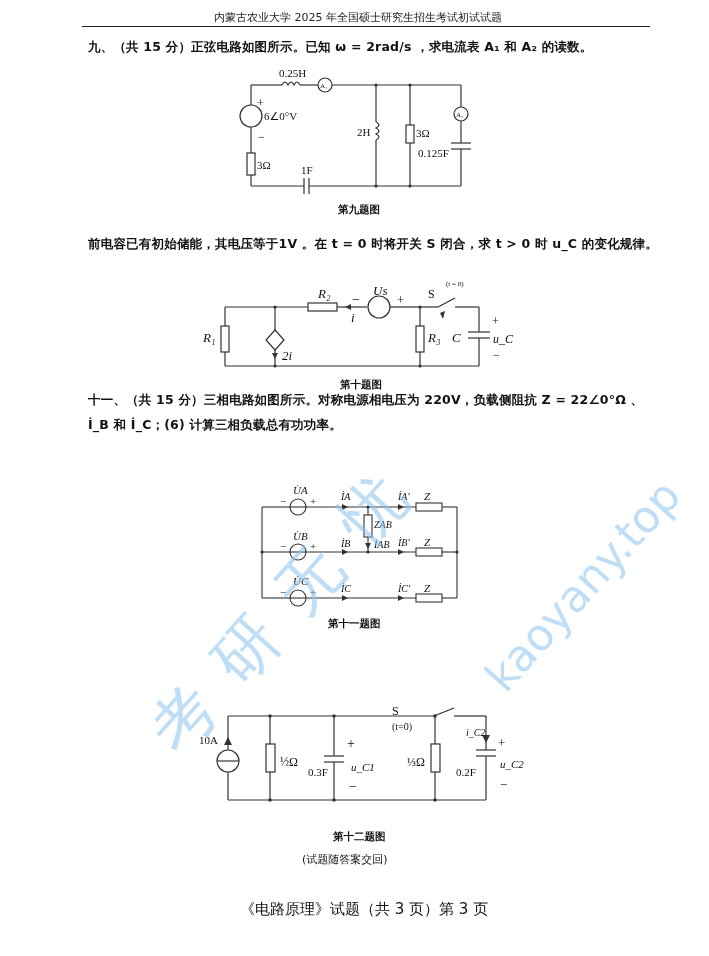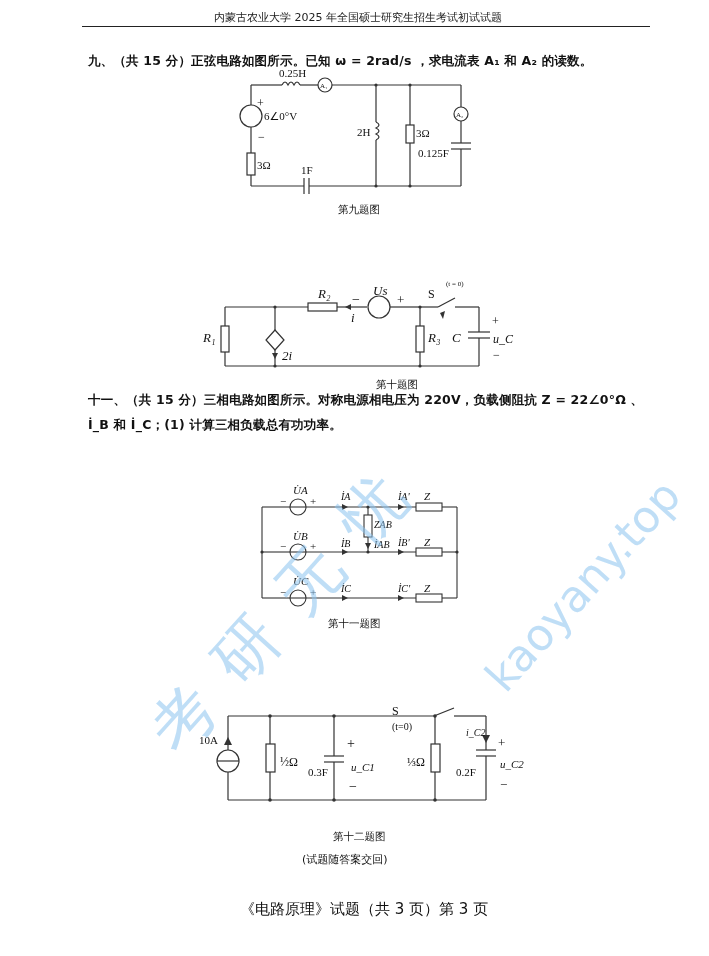--- a/index.html
+++ b/index.html
@@ -1,33 +1,33 @@
 <!DOCTYPE html>
 <html><head>
 <meta charset="utf-8">
 <style>
   html,body{margin:0;padding:0;background:#fff;}
   body{width:709px;height:956px;position:relative;overflow:hidden;font-family:"DejaVu Serif","Liberation Serif",serif;color:#111;}
   .header{position:absolute;left:214px;top:10px;width:288px;font-size:11px;text-align:right;color:#222;font-family:"DejaVu Sans",sans-serif;}
   .header-rule{position:absolute;left:82px;top:26px;width:568px;height:0;border-top:1.5px solid #222;}
   .q{position:absolute;left:88px;font-size:12.5px;font-weight:bold;line-height:25px;font-family:"DejaVu Sans",sans-serif;letter-spacing:0.2px;}
-  .cap{position:absolute;font-size:10.5px;font-weight:normal;font-family:"DejaVu Sans",sans-serif;}
+  .cap{position:absolute;font-size:10.5px;font-weight:bold;font-family:"DejaVu Sans",sans-serif;}
   .note{position:absolute;font-size:11px;font-family:"DejaVu Sans",sans-serif;text-align:center;}
   .footer{position:absolute;left:240px;top:900px;font-size:15px;font-family:"DejaVu Sans",sans-serif;}
   svg{position:absolute;overflow:visible;}
   svg text{font-family:"Liberation Serif",serif;fill:#111;}
   .wm{position:absolute;font-family:"DejaVu Sans",sans-serif;color:#8cc4f0;opacity:0.55;pointer-events:none;}
 </style>
 </head>
 <body>
 
 <div class="header">内蒙古农业大学 2025 年全国硕士研究生招生考试初试试题</div>
 <div class="header-rule"></div>
 
-<div class="q" style="top:48px;text-align:center;">
+<div class="q" style="top:34px;text-align:center;">
   <span>九、</span><span>（共 15 分）</span><span>正弦电路如图所示。已知 ω = 2rad/s ，求电流表 A₁ 和 A₂ 的读数。</span>
 </div>
 
 <svg style="left:0;top:0;" width="709" height="956">
   <g stroke="#333" stroke-width="1.2" fill="none">
 
     <line x1="251" y1="85" x2="282" y2="85"></line>
     <path d="M282 85 q3 -6 6 0 q3 -6 6 0 q3 -6 6 0"></path>
     <line x1="300" y1="85" x2="318" y2="85"></line>
     <circle cx="325" cy="85" r="7"></circle>
@@ -73,20 +73,21 @@
   <text x="258" y="141" font-size="12">−</text>
   <text x="257" y="169" font-size="11">3Ω</text>
   <text x="301" y="174" font-size="11">1F</text>
   <text x="357" y="136" font-size="11">2H</text>
   <text x="416" y="137" font-size="11">3Ω</text>
   <text x="418" y="157" font-size="11">0.125F</text>
 </svg>
 <div class="cap" style="left:338px;top:203px;">第九题图</div>
 
 <div class="q" style="top:231px;">
+  <div>前电容已有初始储能，其电压等于1V 。在 t = 0 时将开关 S 闭合，求 t &gt; 0 时 u_C 的变化规律。</div>
 </div>
 
 <svg style="left:0;top:0;" width="709" height="956">
   <g stroke="#333" stroke-width="1.2" fill="none">
     <line x1="225" y1="307" x2="308" y2="307"></line>
     <rect x="308" y="303" width="29" height="8"></rect>
     <line x1="337" y1="307" x2="367" y2="307"></line>
     <circle cx="379" cy="307" r="11"></circle>
     <line x1="390" y1="307" x2="420" y2="307"></line>
     <line x1="420" y1="307" x2="438" y2="307"></line>
@@ -124,25 +125,25 @@
   <text x="428" y="298" font-size="12">S</text>
   <text x="446" y="286" font-size="7">(t = 0)</text>
   <text x="203" y="342" font-size="13" font-style="italic">R₁</text>
   <text x="282" y="360" font-size="13" font-style="italic">2i</text>
   <text x="428" y="342" font-size="13" font-style="italic">R₃</text>
   <text x="452" y="342" font-size="13" font-style="italic">C</text>
   <text x="492" y="325" font-size="12">+</text>
   <text x="493" y="343" font-size="12" font-style="italic">u_C</text>
   <text x="493" y="359" font-size="12">−</text>
 </svg>
-<div class="cap" style="left:340px;top:378px;margin-left:36px;">第十题图</div>
+<div class="cap" style="left:340px;top:378px;">第十题图</div>
 
 <div class="q" style="top:387px;">
   <div><span>十一、</span><span>（共 15 分）</span><span>三相电路如图所示。对称电源相电压为 220V，负载侧阻抗 Z = 22∠0°Ω 、</span></div>
-  <div>İ_B 和 İ_C；(1) 计算三相负载总有功功率。</div>
+  <div>İ_B 和 İ_C；(6) 计算三相负载总有功功率。</div>
 </div>
 
 <svg style="left:0;top:0;" width="709" height="956">
   <g stroke="#333" stroke-width="1.1" fill="none">
     <line x1="262" y1="507" x2="262" y2="598"></line>
     <line x1="262" y1="507" x2="290" y2="507"></line>
     <circle cx="298" cy="507" r="8"></circle>
     <line x1="306" y1="507" x2="416" y2="507"></line>
     <rect x="416" y="503" width="26" height="8"></rect>
     <line x1="442" y1="507" x2="457" y2="507"></line>

